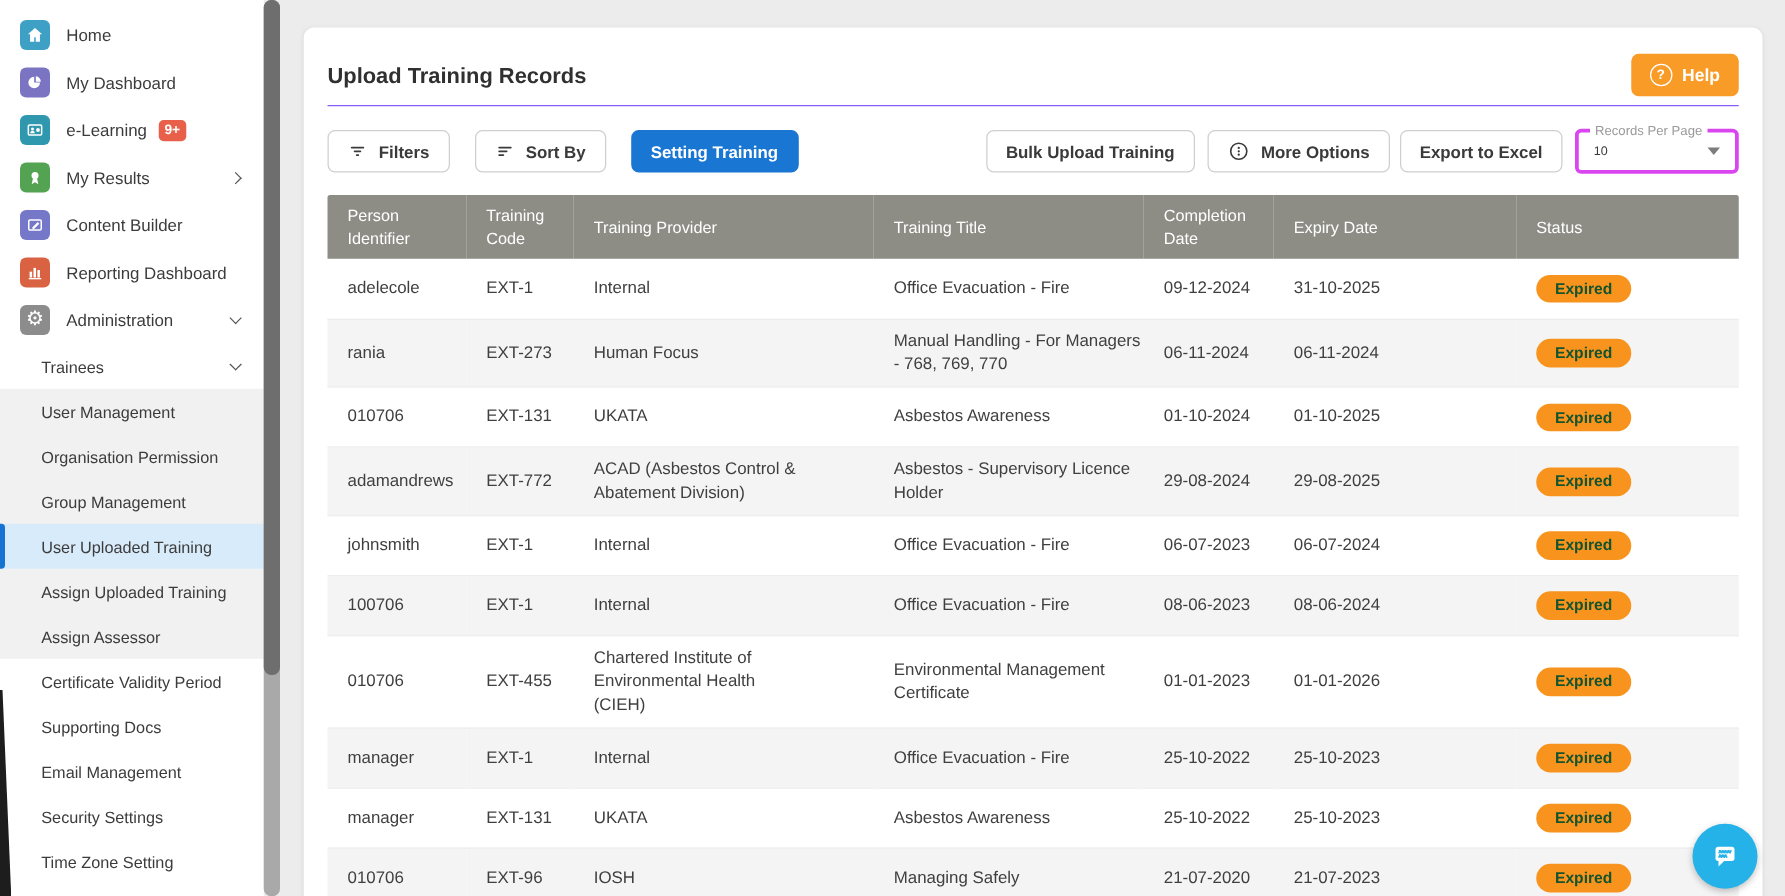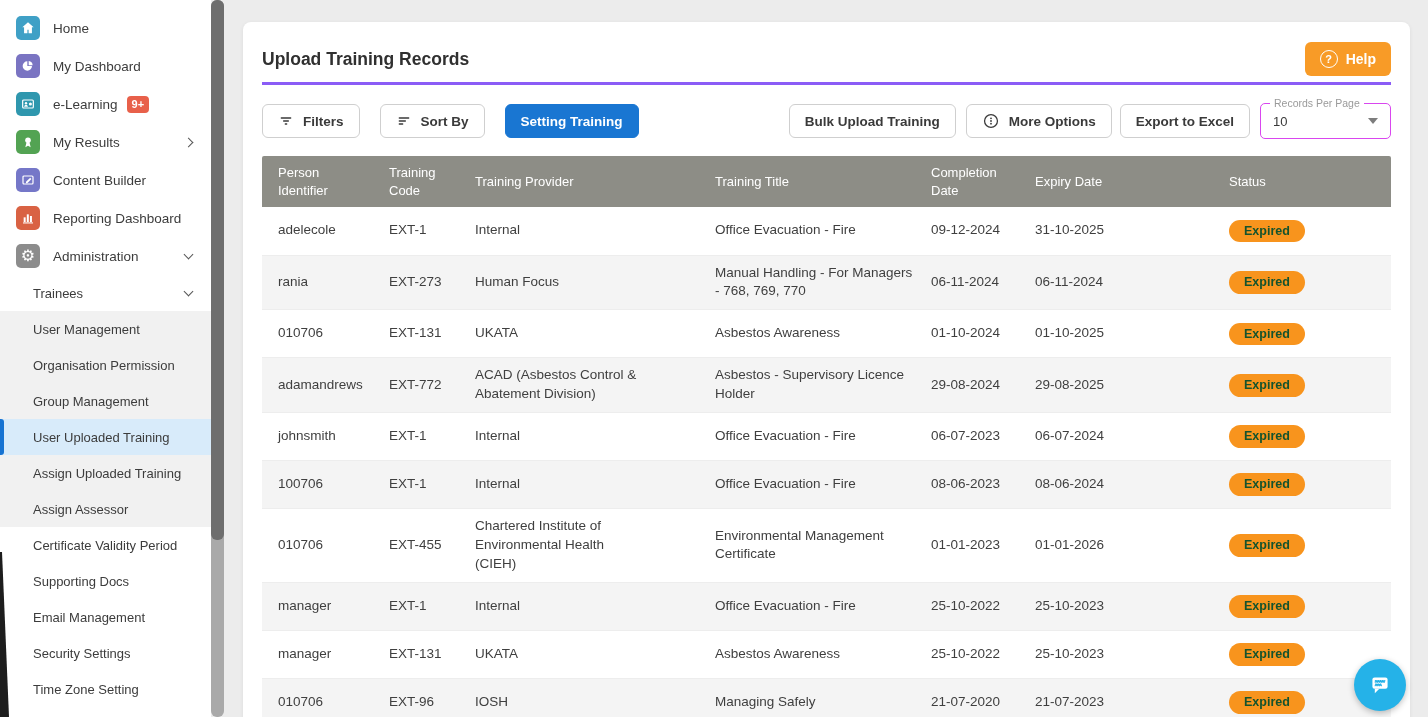--- a/index.html
+++ b/index.html
@@ -66,21 +66,21 @@
 
   
   .main-card {
     position:absolute; left:243px; top:22px; width:1167px; height:745px;
     background:#ffffff; border-radius:8px; z-index:1;
     box-shadow:0 1px 4px rgba(0,0,0,0.07);
     padding:0 19px;
   }
   .card-header {
     display:flex; align-items:center; justify-content:space-between;
-    padding-top:14px; height:63px; border-bottom:3px solid #8b5cf6;
+    padding-top:14px; height:63px; border-bottom:1px solid #8b5cf6;
   }
   .page-title { font-size:17.5px; font-weight:700; color:#303030; }
   .help-btn {
     background:#f89b27; color:#fff; border:none; border-radius:6px;
     height:34px; padding:0 15px; display:flex; align-items:center; gap:8px;
     font-size:14px; font-weight:600; cursor:pointer;
     font-family:"Liberation Sans", sans-serif;
   }
   .help-circle {
     width:18px; height:18px; border:1.6px solid #fff; border-radius:50%;
@@ -95,29 +95,29 @@
     font-size:13.5px; font-weight:600; color:#3a3a3a; cursor:pointer;
     font-family:"Liberation Sans", sans-serif;
   }
   .btn svg { display:block; }
   .btn-primary {
     background:#1976d2; border-color:#1976d2; color:#fff;
   }
   .gap20 { margin-left:20px; } .gap10 { margin-left:10px; } .gap8 { margin-left:8px; }
   .toolbar-right { margin-left:auto; display:flex; align-items:center; }
   .rpp {
-    position:relative; width:131px; height:36px; border:1px solid #d946ef;
+    position:relative; width:131px; height:36px; border:3px solid #d946ef;
     border-radius:5px; margin-left:10px; cursor:pointer; background:#fff;
     display:flex; align-items:center; padding:0 12px;
   }
   .rpp-label {
     position:absolute; top:-7px; left:9px; background:#fff; padding:0 4px;
     font-size:10.5px; color:#9a9a9a; white-space:nowrap;
   }
-  .rpp-value { font-size:13px; color:#3a3a3a;text-align:center; }
+  .rpp-value { font-size:10px; color:#3a3a3a;text-align:center; }
   .rpp-caret {
     margin-left:auto; width:0; height:0;
     border-left:5px solid transparent; border-right:5px solid transparent;
     border-top:6px solid #7d7d7d;
   }
 
   
   table.records {
     margin-top:17px; border-collapse:collapse; table-layout:fixed; width:1129px;
   }

